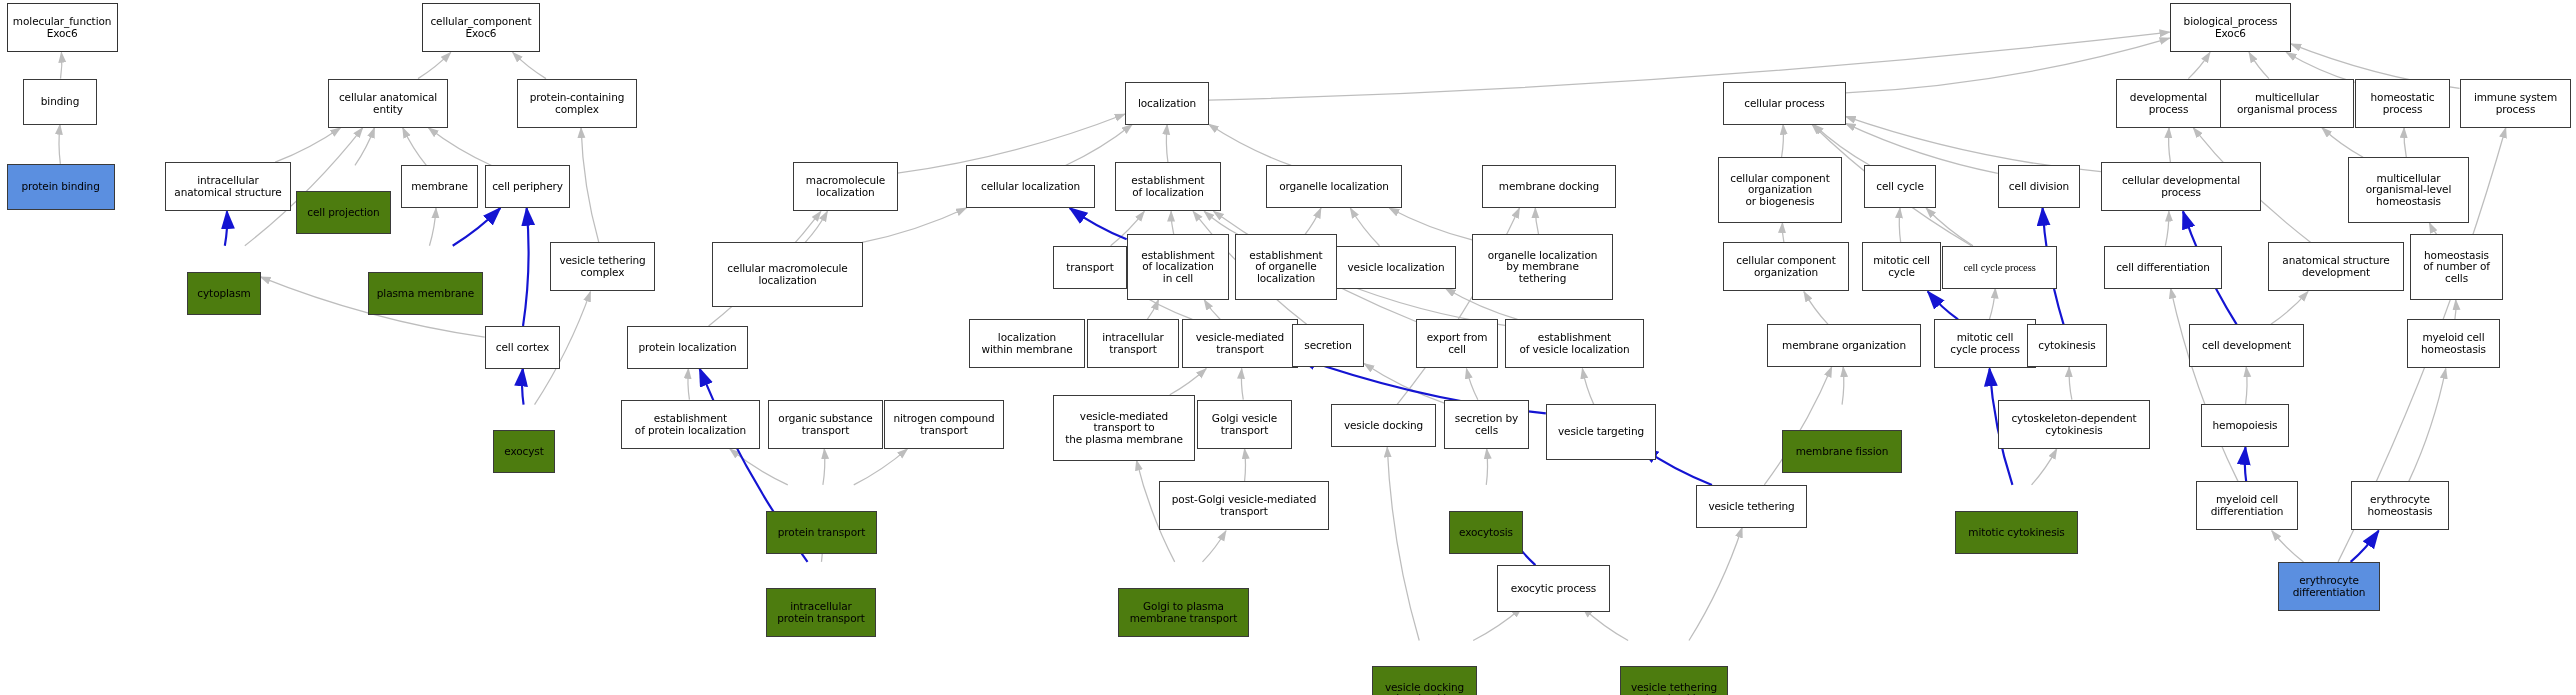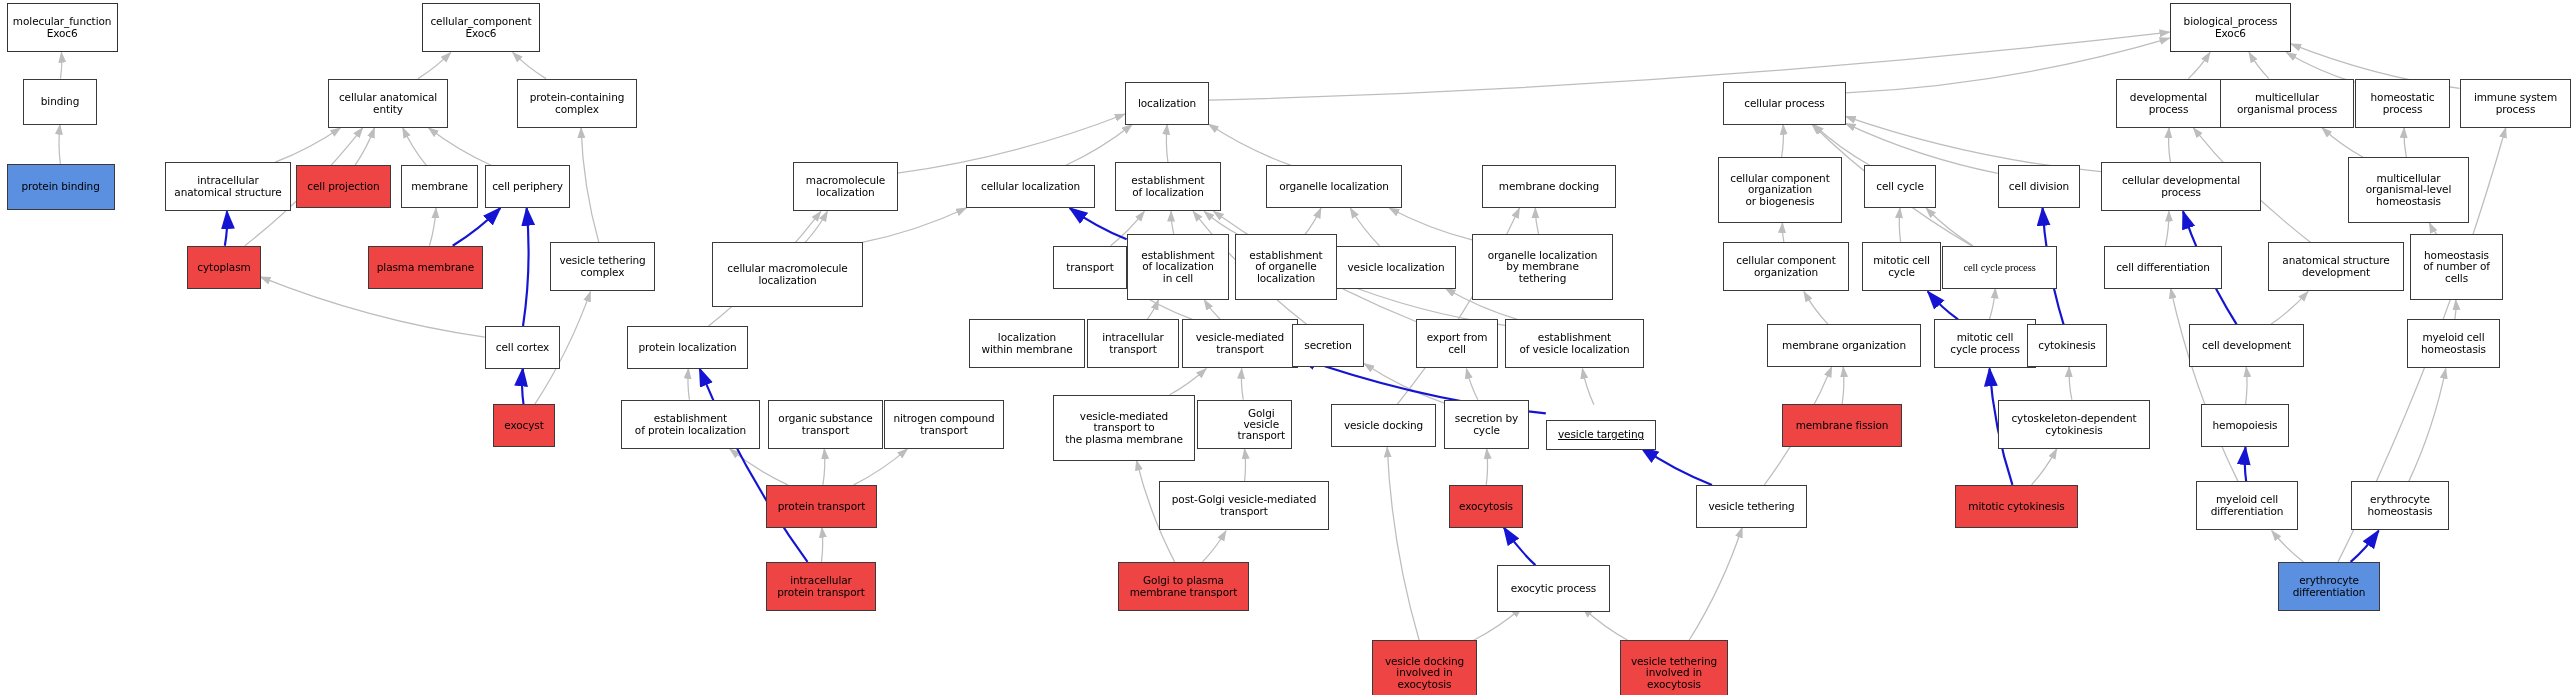--- a/index.html
+++ b/index.html
@@ -39,21 +39,22 @@
     font-size: 10.5px;
     padding: 0.8px 2.5px;
     white-space: pre-line;
     letter-spacing: -0.1px;
   }
   .go-node.root {
     border-width: 1.7px;
     border-color: #333333;
   }
   .go-node.fill-light {
-    background: #ef4444;
+    background: #4d7c0f;
+    margin-top: 26px;
   }
   .go-node.fill-dark {
     background: #5b8fe0;
   }
   .go-node.fill-white {
     background: #ffffff;
   }
 </style>
 </head>
 <body>
@@ -229,26 +230,26 @@
       <div class="go-node fill-white" style="left: 627px; top: 326px; width: 121px; height: 43px;">protein localization</div>
       <div class="go-node fill-white" style="left: 621px; top: 400px; width: 139px; height: 49px;">establishment
 of protein localization</div>
       <div class="go-node fill-white" style="left: 768px; top: 400px; width: 115px; height: 49px;">organic substance
 transport</div>
       <div class="go-node fill-white" style="left: 884px; top: 400px; width: 120px; height: 49px;">nitrogen compound
 transport</div>
       <div class="go-node fill-white" style="left: 1053px; top: 395px; width: 142px; height: 66px;">vesicle-mediated
 transport to
 the plasma membrane</div>
-      <div class="go-node fill-white" style="left: 1197px; top: 400px; width: 95px; height: 49px; padding-left: 36px;">Golgi vesicle
+      <div class="go-node fill-white" style="left: 1197px; top: 400px; width: 95px; height: 49px;">Golgi vesicle
 transport</div>
       <div class="go-node fill-white" style="left: 1331px; top: 404px; width: 105px; height: 43px;">vesicle docking</div>
       <div class="go-node fill-white" style="left: 1444px; top: 400px; width: 85px; height: 49px;">secretion by
-cycle</div>
-      <div class="go-node fill-white" style="left: 1546px; top: 420px; width: 110px; height: 30px; text-decoration: underline;">vesicle targeting</div>
+cells</div>
+      <div class="go-node fill-white" style="left: 1546px; top: 404px; width: 110px; height: 56px;">vesicle targeting</div>
       <div class="go-node fill-light" style="left: 766px; top: 485px; width: 111px; height: 43px;">protein transport</div>
       <div class="go-node fill-white" style="left: 1159px; top: 481px; width: 170px; height: 49px;">post-Golgi vesicle-mediated
 transport</div>
       <div class="go-node fill-light" style="left: 1449px; top: 485px; width: 74px; height: 43px;">exocytosis</div>
       <div class="go-node fill-white" style="left: 1696px; top: 485px; width: 111px; height: 43px;">vesicle tethering</div>
       <div class="go-node fill-light" style="left: 766px; top: 562px; width: 110px; height: 49px;">intracellular
 protein transport</div>
       <div class="go-node fill-light" style="left: 1118px; top: 562px; width: 131px; height: 49px;">Golgi to plasma
 membrane transport</div>
       <div class="go-node fill-white" style="left: 1497px; top: 565px; width: 113px; height: 47px;">exocytic process</div>

